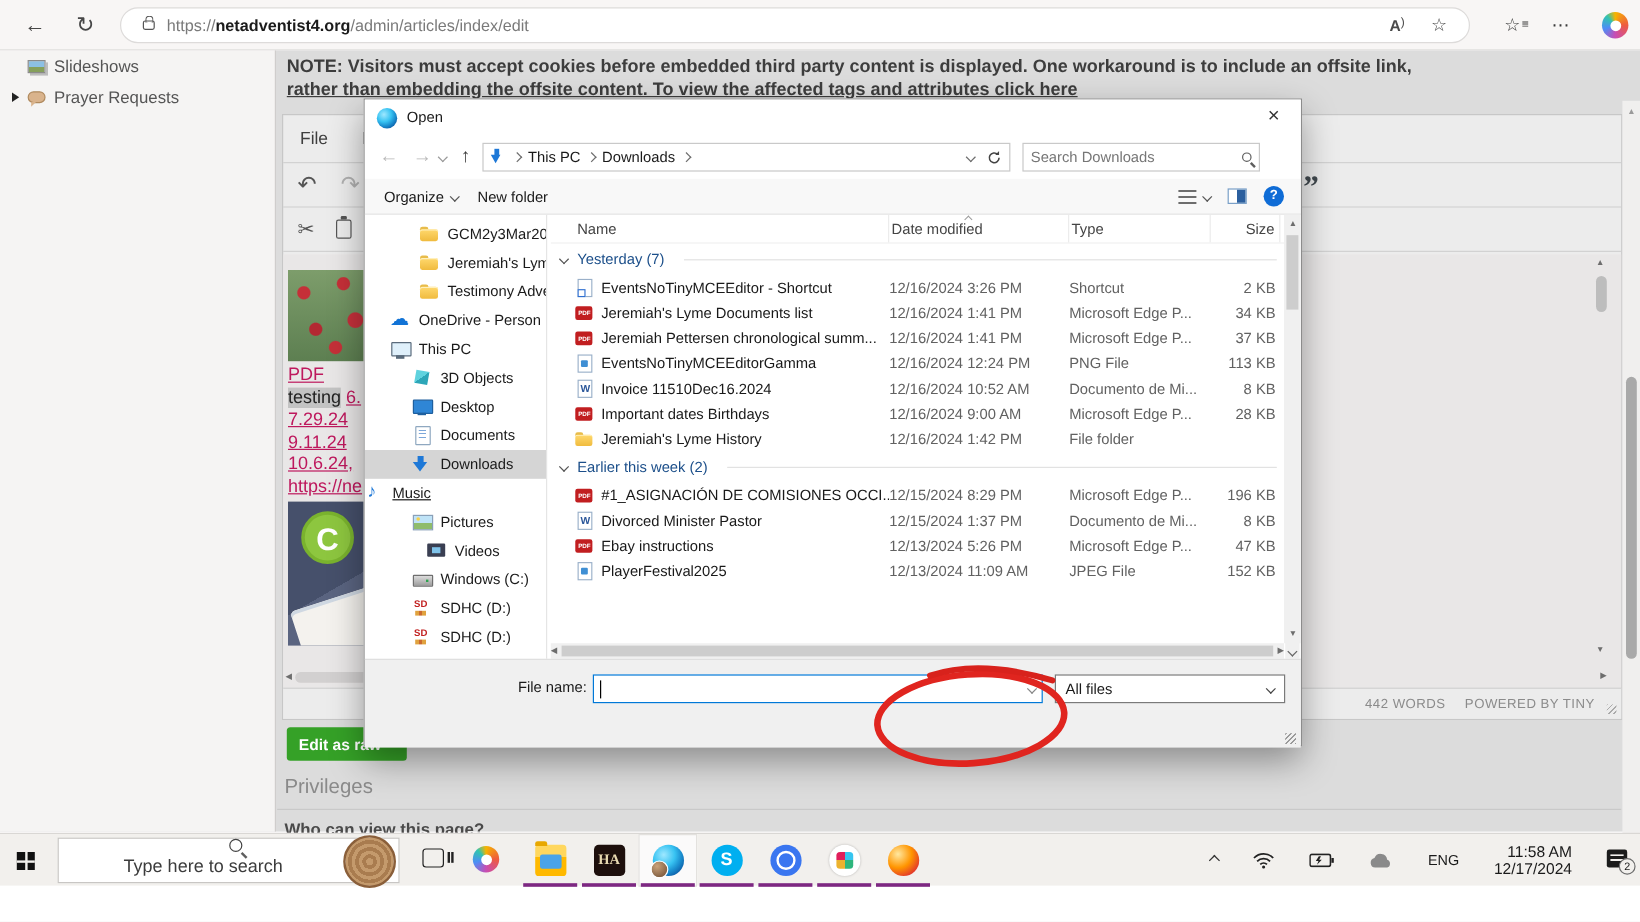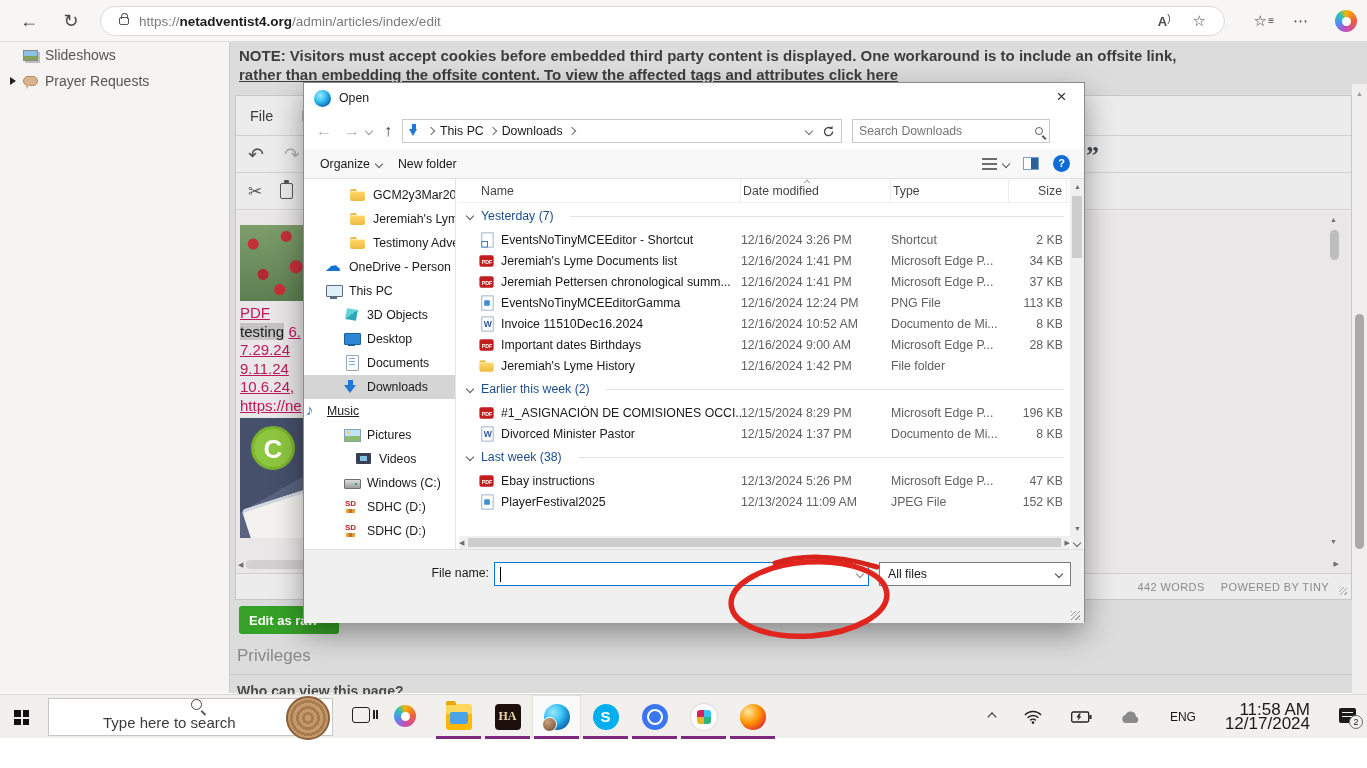--- a/index.html
+++ b/index.html
@@ -211,21 +211,21 @@
   .signal-icon { border-radius:50%; background:#3a76f0; }
   .signal-icon:after { content:""; position:absolute; left:5px; top:5px; width:16px; height:16px; border-radius:50%; border:2.5px solid #fff; box-sizing:border-box; }
   .slack-icon { border-radius:50%; background:#fff; box-shadow:0 0 2px rgba(0,0,0,.25); }
   .slack-icon:after { content:""; position:absolute; left:6px; top:6px; width:14px; height:14px; border-radius:3px; background:conic-gradient(#36c5f0 0 25%,#2eb67d 0 50%,#ecb22e 0 75%,#e01e5a 0); }
   .firefox-icon { border-radius:50%; background:radial-gradient(circle at 32% 30%,#ffe8a0,#ff9500 45%,#e3392b 78%,#b5121b); }
 
   .tray { position:absolute; right:6px; top:0; height:44px; display:flex; align-items:center; gap:29px; }
   .tray-chv { color:#333; transform:rotate(-135deg) scale(1.1); }
   .tray svg { display:block; }
   .tray-lang { font-size:12px; color:#1a1a1a; }
-  .tray-clock { font-size:17px; color:#1a1a1a; text-align:right; line-height:14px; }
+  .tray-clock { font-size:13px; color:#1a1a1a; text-align:right; line-height:14px; }
   .tray-notif { position:relative; width:22px; height:20px; }
   .tray-notif .box { position:absolute; left:0; top:1px; width:17px; height:15px; background:#1b1b1b; border-radius:2px; }
   .tray-notif .box:after { content:""; position:absolute; left:3px; top:4px; width:11px; height:7px; background:repeating-linear-gradient(#f2f0ed 0 1.4px,transparent 1.4px 4px); }
   .badge { position:absolute; right:-2px; bottom:-2px; width:14px; height:14px; border-radius:50%; background:#f2f0ed; border:1px solid #6d6d6d; font-size:9px; text-align:center; line-height:13px; color:#1a1a1a; }
   .bottom-strip { position:absolute; left:0; top:738px; width:1367px; height:30px; background:#fff; }
 </style>
 </head>
 <body>
 
 <div id="screen">
@@ -523,25 +523,20 @@
     <span class="c-type">Microsoft Edge P...</span>
     <span class="c-size">196 KB</span>
   </div>
             <div class="frow">
     <span class="ficon word-icon"></span>
     <span class="c-name">Divorced Minister Pastor</span>
     <span class="c-date">12/15/2024 1:37 PM</span>
     <span class="c-type">Documento de Mi...</span>
     <span class="c-size">8 KB</span>
   </div>
-            <div class="group-hdr">
-    <span class="chv down"></span>
-    <span>Last week (38)</span>
-    <span class="line"></span>
-  </div>
             <div class="frow">
     <span class="ficon pdf-icon"></span>
     <span class="c-name">Ebay instructions</span>
     <span class="c-date">12/13/2024 5:26 PM</span>
     <span class="c-type">Microsoft Edge P...</span>
     <span class="c-size">47 KB</span>
   </div>
             <div class="frow">
     <span class="ficon image-icon"></span>
     <span class="c-name">PlayerFestival2025</span>

